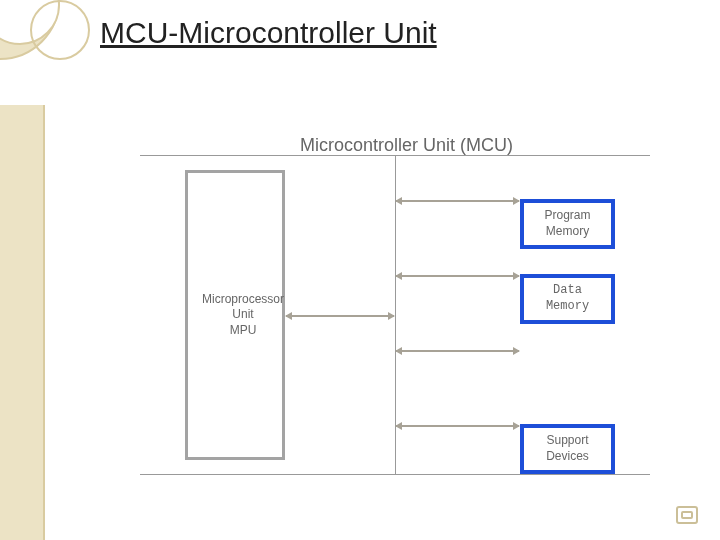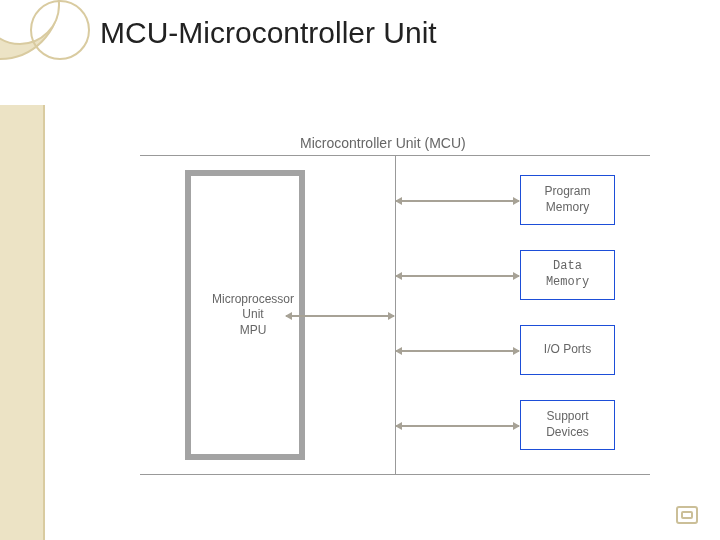--- a/index.html
+++ b/index.html
@@ -29,26 +29,27 @@
     border-right: 2px solid #d9cba0;
   }
   .title {
     position: absolute;
     left: 100px;
     top: 15px;
     width: 560px;
     font-size: 30px;
     line-height: 1.2;
     color: #222;
+    text-decoration: underline;
   }
   .subtitle {
     position: absolute;
     left: 300px;
     top: 135px;
-    font-size: 14px;
+    font-size: 18px;
     color: #666;
   }
   .diagram {
     position: absolute;
     left: 140px;
     top: 155px;
     width: 510px;
     height: 320px;
   }
   .outer-line {
@@ -65,47 +66,48 @@
     left: 255px;
     top: 0;
     width: 0;
     height: 320px;
     border-left: 1px solid #999;
   }
   .mpu-box {
     position: absolute;
     left: 45px;
     top: 15px;
-    width: 120px;
+    width: 100px;
     height: 290px;
-    border: 6px solid #a3a3a3;
+    border: 3px solid #a3a3a3;
     background: #fff;
     display: flex;
     align-items: center;
     justify-content: center;
     text-align: center;
     font-size: 12px;
     color: #666;
     line-height: 1.3;
     padding-left: 16px;
   }
   .rbox {
     position: absolute;
     left: 380px;
     width: 95px;
     height: 50px;
-    border: 1px solid #1d4ed8;
+    border: 4px solid #1d4ed8;
     background: #fff;
     display: flex;
     align-items: center;
     justify-content: center;
     text-align: center;
     font-size: 12px;
     color: #666;
     line-height: 1.3;
+    margin-top: 24px;
   }
   .rb1 { top: 20px; }
   .rb2 { top: 95px; font-family: Liberation Mono, monospace; }
   .rb3 { top: 170px; }
   .rb4 { top: 245px; text-align: center; }
   .arrow {
     position: absolute;
     height: 1px;
     border-top: 2px solid #a7a296;
   }
@@ -162,23 +164,20 @@
   <div class="mpu-box">
     <span>Microprocessor<br>Unit<br>MPU</span>
   </div>
 
   <div class="rbox rb1">
     <span>Program<br>Memory</span>
   </div>
   <div class="rbox rb2">
     <span>Data<br>Memory</span>
   </div>
-  <div class="rbox rb3">
-    <span>I/O Ports</span>
-  </div>
   <div class="rbox rb4">
     <span>Support<br>Devices</span>
   </div>
 
   <div class="arrow a-mpu"></div>
   <div class="arrow a1"></div>
   <div class="arrow a2"></div>
   <div class="arrow a3"></div>
   <div class="arrow a4"></div>
 </div>

